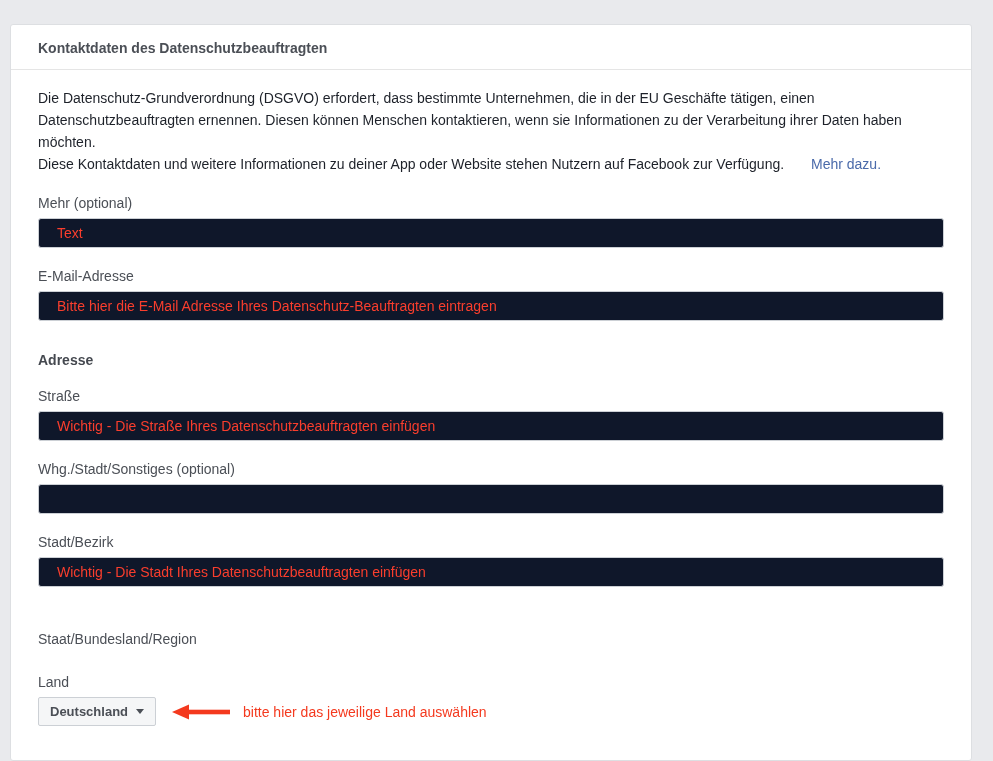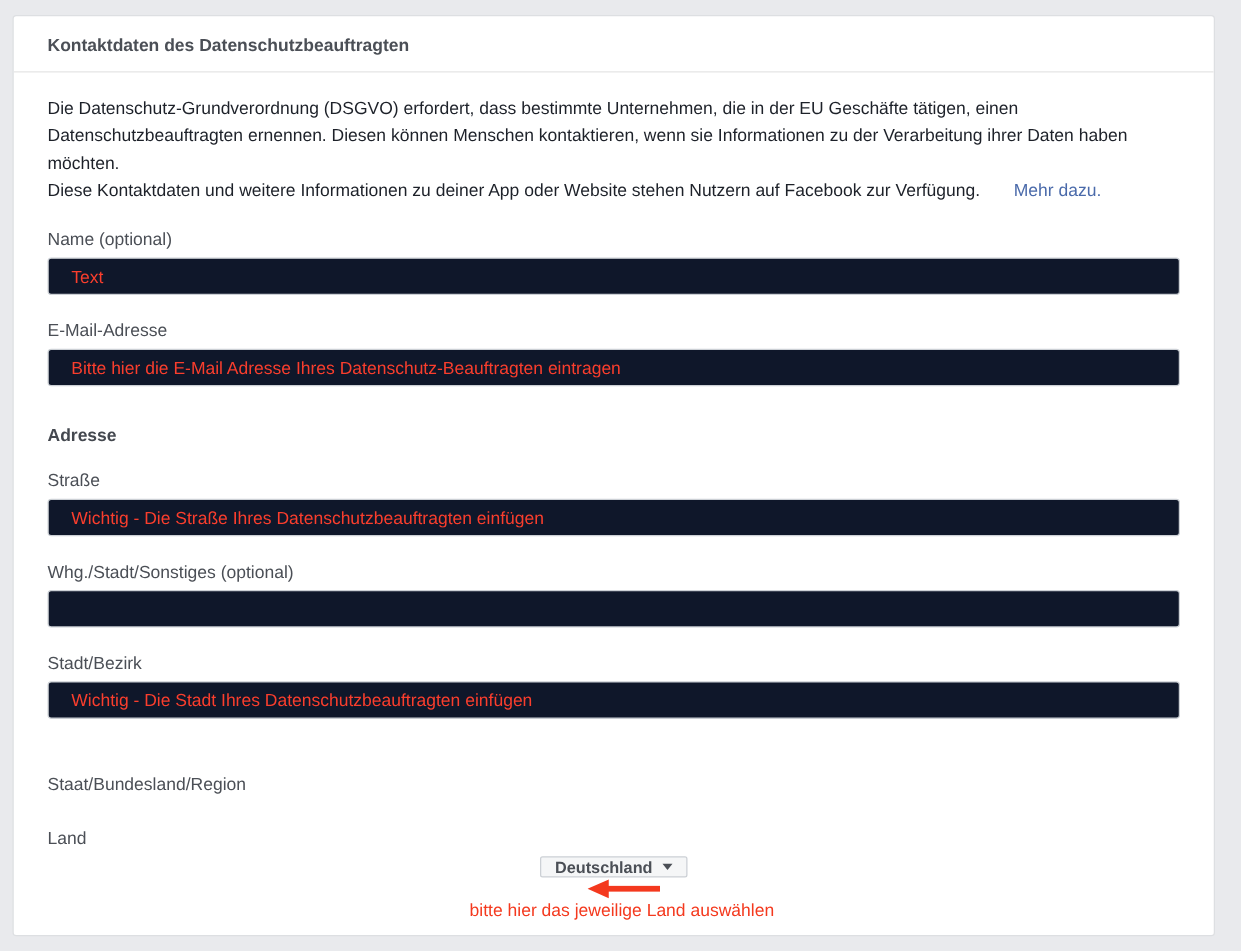--- a/index.html
+++ b/index.html
@@ -20,21 +20,21 @@
     width: 993px;
     height: 761px;
     background: var(--page-bg);
     font-family: "Liberation Sans", "DejaVu Sans", sans-serif;
     font-size: 14px;
     color: var(--text-dark);
   }
   .card {
     position: absolute;
     left: 10px;
-    top: 12px;
+    top: 24px;
     width: 962px;
     height: 737px;
     background: #ffffff;
     border: 1px solid var(--card-border);
     border-radius: 3px;
     overflow: hidden;
   }
   .card-header {
     padding: 15px 27px 13px 27px;
     border-bottom: 1px solid #e5e5e5;
@@ -88,21 +88,20 @@
   }
   .two-col {
     display: flex;
     gap: 22px;
   }
   .two-col .col { flex: 1; min-width: 0; margin-top: 24px; }
   .land-row {
     display: flex;
     align-items: center;
     height: 29px;
-    flex-direction: column;
   }
   .country-btn {
     display: inline-flex;
     align-items: center;
     height: 29px;
     padding: 0 11px;
     background: var(--btn-bg);
     border: 1px solid var(--input-border);
     border-radius: 2px;
     font-family: "Liberation Sans", "DejaVu Sans", sans-serif;
@@ -135,21 +134,21 @@
   <div class="card-header">
     <h1 class="card-title">Kontaktdaten des Datenschutzbeauftragten</h1>
   </div>
 
   <div class="card-body">
 
     <p class="intro">Die Datenschutz-Grundverordnung (DSGVO) erfordert, dass bestimmte Unternehmen, die in der EU Geschäfte tätigen, einen Datenschutzbeauftragten ernennen. Diesen können Menschen kontaktieren, wenn sie Informationen zu der Verarbeitung ihrer Daten haben möchten.</p>
     <p class="intro"><span>Diese Kontaktdaten und weitere Informationen zu deiner App oder Website stehen Nutzern auf Facebook zur Verfügung.</span> <a class="link">Mehr dazu.</a></p>
 
     <div class="field">
-      <label class="field-label">Name (optional)</label>
+      <label class="field-label">Mehr (optional)</label>
       <input class="text-input error-text" type="text" value="Text" style="">
     </div>
 
     <div class="field">
       <label class="field-label">E-Mail-Adresse</label>
       <input class="text-input error-text" type="text" value="Bitte hier die E-Mail Adresse Ihres Datenschutz-Beauftragten eintragen" style="">
     </div>
 
     <h2 class="section-heading">Adresse</h2>
 

